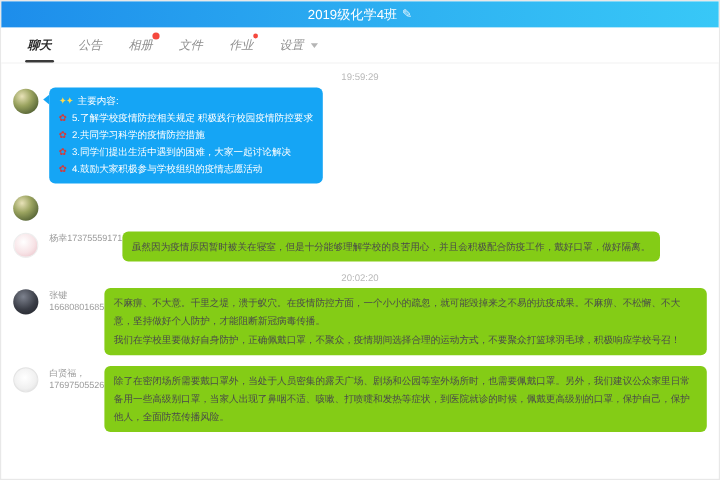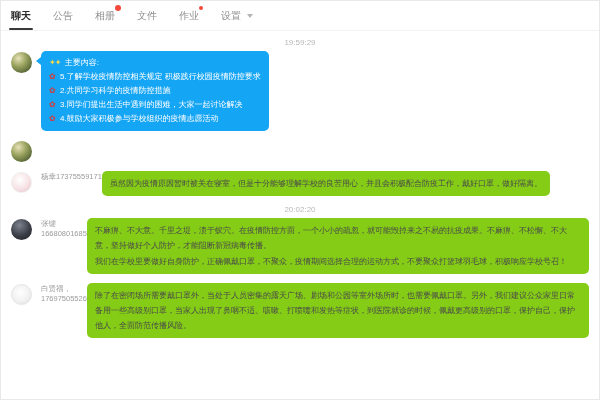--- a/index.html
+++ b/index.html
@@ -5,21 +5,21 @@
   * { margin:0; padding:0; box-sizing:border-box; }
   body { background:#fff; font-family:"Liberation Sans","DejaVu Sans",sans-serif; }
   .app { position:relative; width:600px; height:400px; background:#fff; overflow:hidden; border:1px solid #e8e8e8; }
 
   
   .titlebar { height:22px; background:linear-gradient(90deg,#1d8deb 0%,#2fb3f2 60%,#38c8f7 100%);
     display:flex; align-items:center; justify-content:center; color:#fff; font-size:11px; }
   .titlebar .edit { margin-left:4px; font-size:10px; opacity:.9; cursor:pointer; }
 
   
-  .tabs { height:30px; display:flex; align-items:flex-start; padding:0 10px; border-bottom:1px solid #f3f3f3; background:#fff; }
+  .tabs { height:30px; display:flex; align-items:flex-start; padding:0 22px; border-bottom:1px solid #f3f3f3; background:#fff;font-style:italic; }
   .tab { position:relative; font-size:10px; color:#8f8f8f; margin-right:22px; padding:8px 0 7px; cursor:pointer; }
   .tab.active { color:#2b2b2b; font-weight:bold; }
   .tab.active::after { content:""; position:absolute; left:-2px; right:-2px; bottom:0; height:2px; background:#3a3a3a; border-radius:1px; }
   .badge-dot { position:absolute; top:4px; right:-6px; width:6px; height:6px; border-radius:50%; background:#f5483d; }
   .badge-dot.small { width:4px; height:4px; right:-4px; top:5px; }
   .caret { display:inline-block; margin-left:3px; width:0; height:0; border-left:3px solid transparent; border-right:3px solid transparent; border-top:4px solid #b5b5b5; vertical-align:middle; }
 
   
   .chat { padding:4px 10px 0 10px; }
   .ts { text-align:center; color:#b9b9b9; font-size:8px; margin:3px 0 4px; }
@@ -39,20 +39,24 @@
   .sender { font-size:7.5px; color:#9b9b9b; margin:1px 0 4px; }
   .line { white-space:nowrap; }
   .bullet { color:#d23b3b; margin-right:2px; font-size:8px; }
   .sparkle { color:#ffd94d; margin-right:2px; font-size:8px; letter-spacing:-1px; }
 </style>
 </head>
 <body>
 
 <div class="app">
 
+  <div class="titlebar">
+    <span>2019级化学4班</span>
+    <span class="edit">✎</span>
+  </div>
 
   <div class="tabs">
     <div class="tab active">
       <span>聊天</span>
     </div>
     <div class="tab">
       <span>公告</span>
     </div>
     <div class="tab">
       <span>相册</span>

